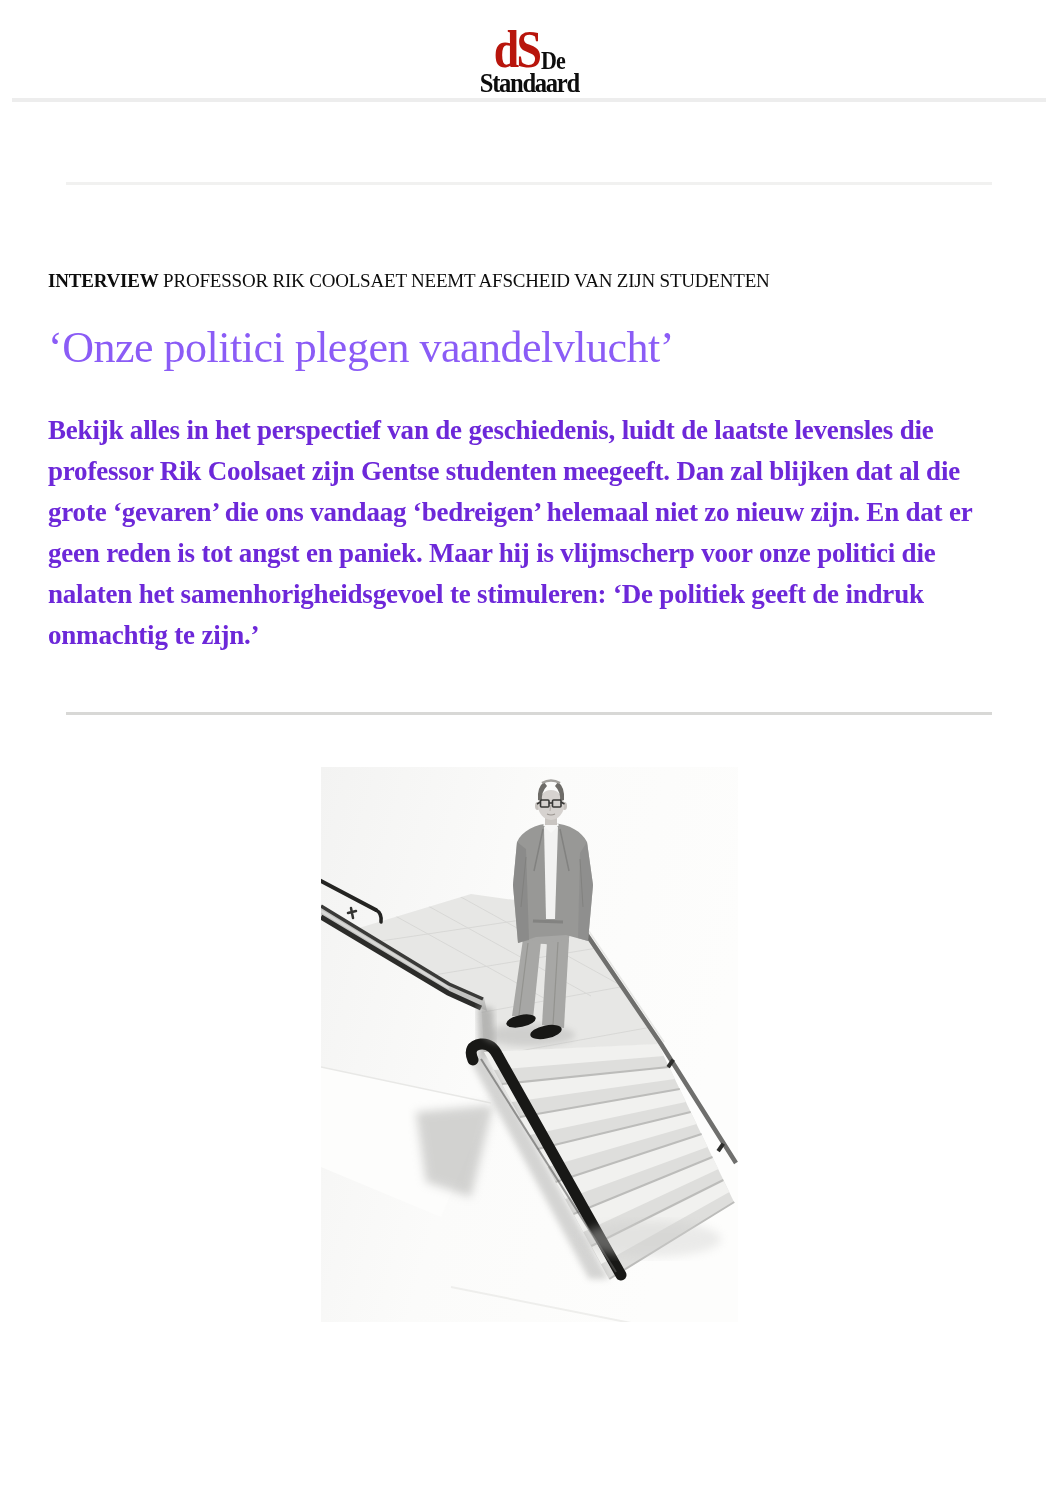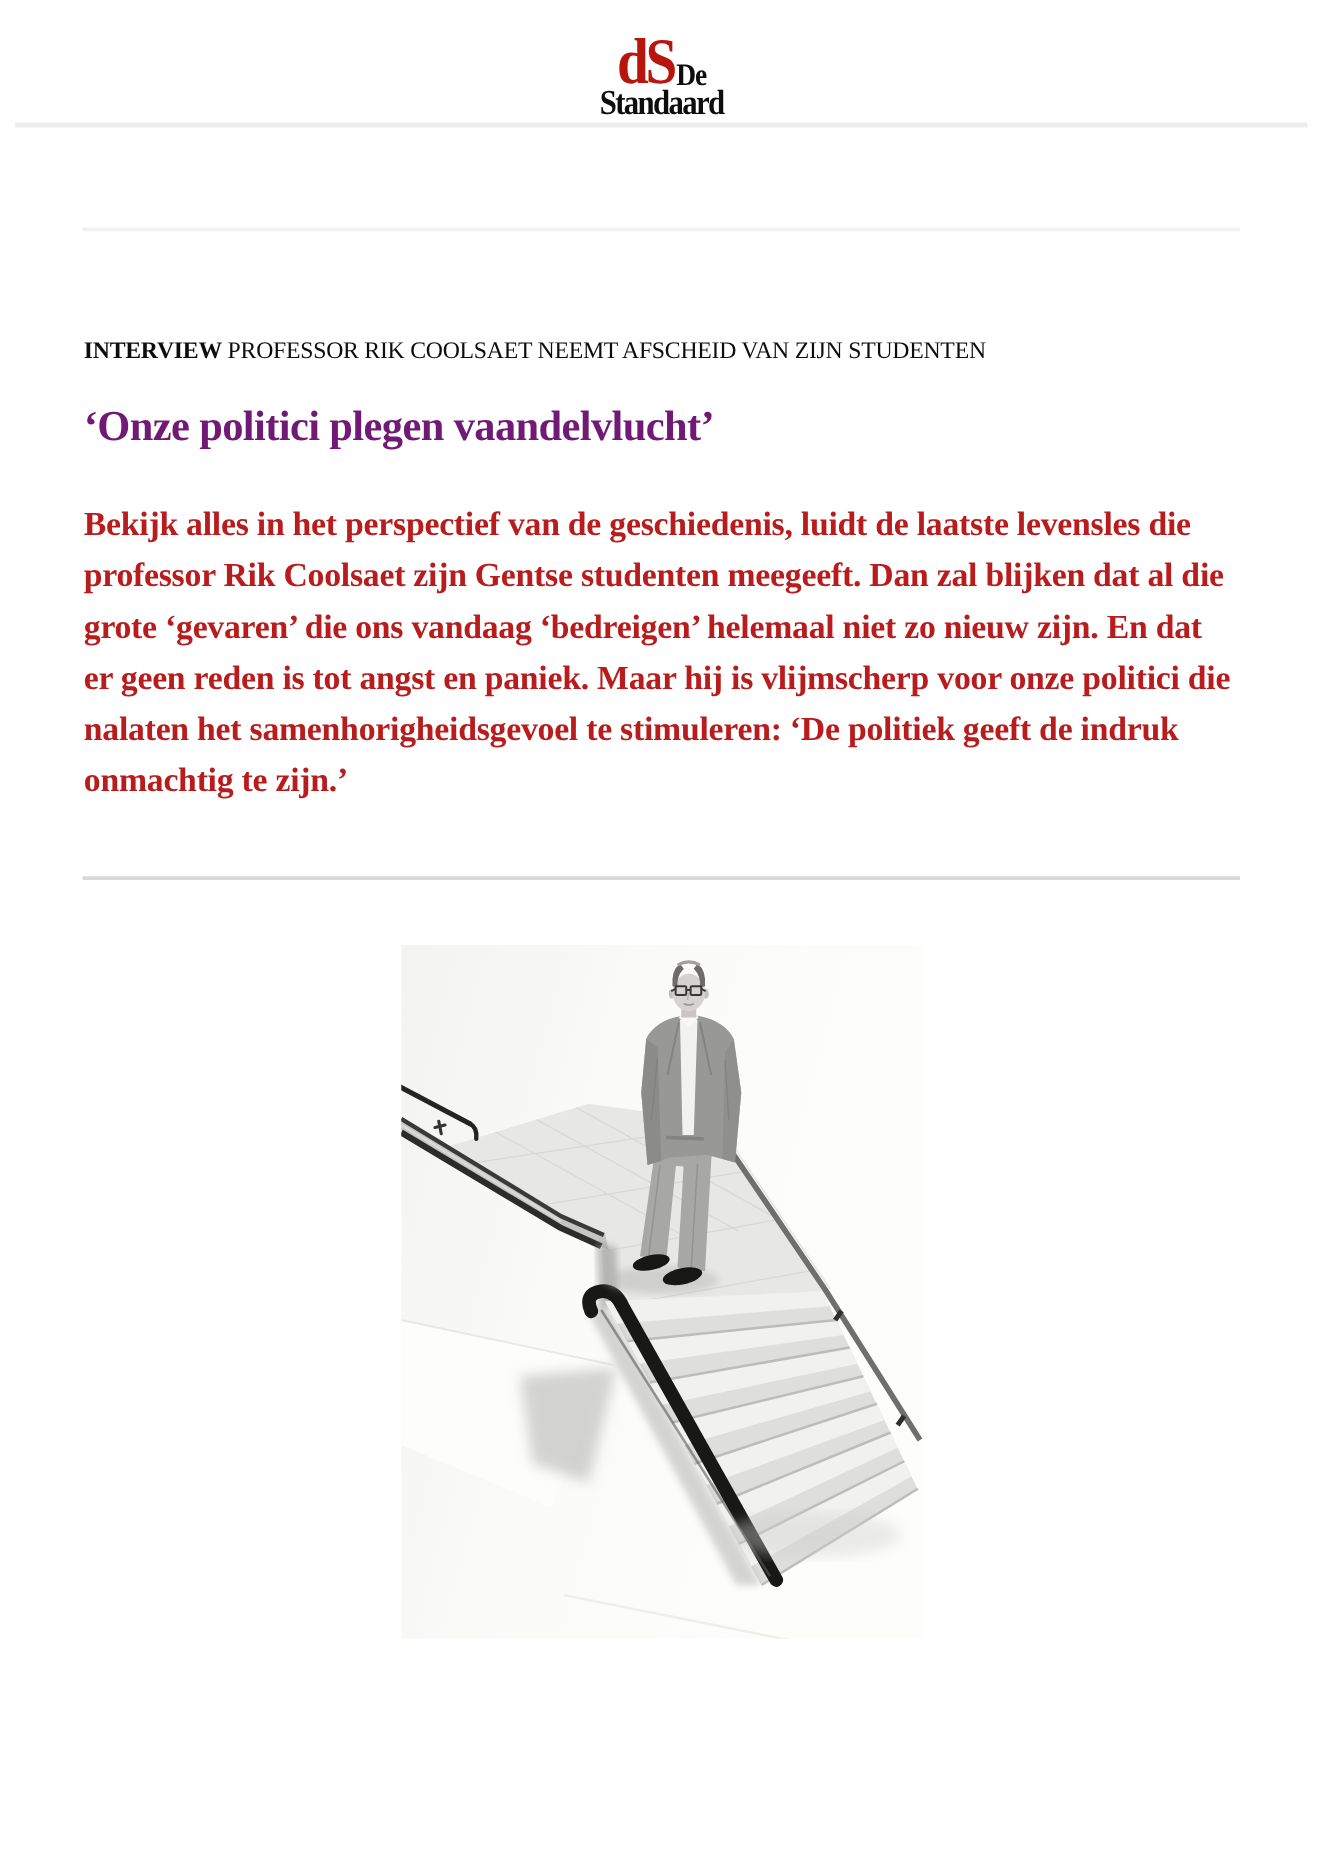--- a/index.html
+++ b/index.html
@@ -15,27 +15,27 @@
   .logo-top{height:52px;white-space:nowrap;}
   .logo-ds{font-size:52px;font-weight:bold;letter-spacing:-3px;color:#b8150c;}
   .logo-de{font-size:25px;font-weight:bold;color:#0d0d0d;position:relative;top:2px;margin-left:2px;letter-spacing:-1px;}
   .logo-bottom{font-size:28px;font-weight:bold;color:#0d0d0d;letter-spacing:-1.5px;margin-top:-7px;}
   
   hr{border:none;margin:0;}
   .rule-top{height:4px;background:#ededed;margin:0 12px;}
   .rule-mid{height:3px;background:#f1f1f0;margin:80px 66px 0;}
   .rule-lead{height:3px;background:#d8d8d6;margin:56px 66px 0;}
   
-  .container{padding:0 67px;}
+  .container{padding:0 48px;}
   .kicker{margin:84px 0 0;font-size:19px;line-height:1.25;color:#0d0d0d;letter-spacing:-0.2px;}
   .kicker .kicker-label{font-weight:bold;}
-  .headline{margin:30px 0 0;font-size:34px;font-weight:bold;line-height:1.12;letter-spacing:-0.5px;color:#701a75;}
+  .headline{margin:30px 0 0;font-size:44px;font-weight:normal;line-height:1.12;letter-spacing:-0.5px;color:#8b5cf6;}
   .dateline{margin:15px 0 0;font-size:17px;font-weight:bold;color:#0d0d0d;letter-spacing:-0.2px;}
   .dateline .sep{margin:0 4px;}
-  .lead{margin:38px 0 0;font-size:27px;font-weight:600;line-height:41px;color:#b91c1c;letter-spacing:-0.2px;}
+  .lead{margin:38px 0 0;font-size:27px;font-weight:600;line-height:41px;color:#6d28d9;letter-spacing:-0.2px;}
   
   .photo-figure{margin:52px auto 0;width:417px;height:555px;}
   .photo-figure svg{display:block;}
 </style>
 </head>
 <body>
 
 <header class="masthead">
   <div class="logo">
     <div class="logo-top">

